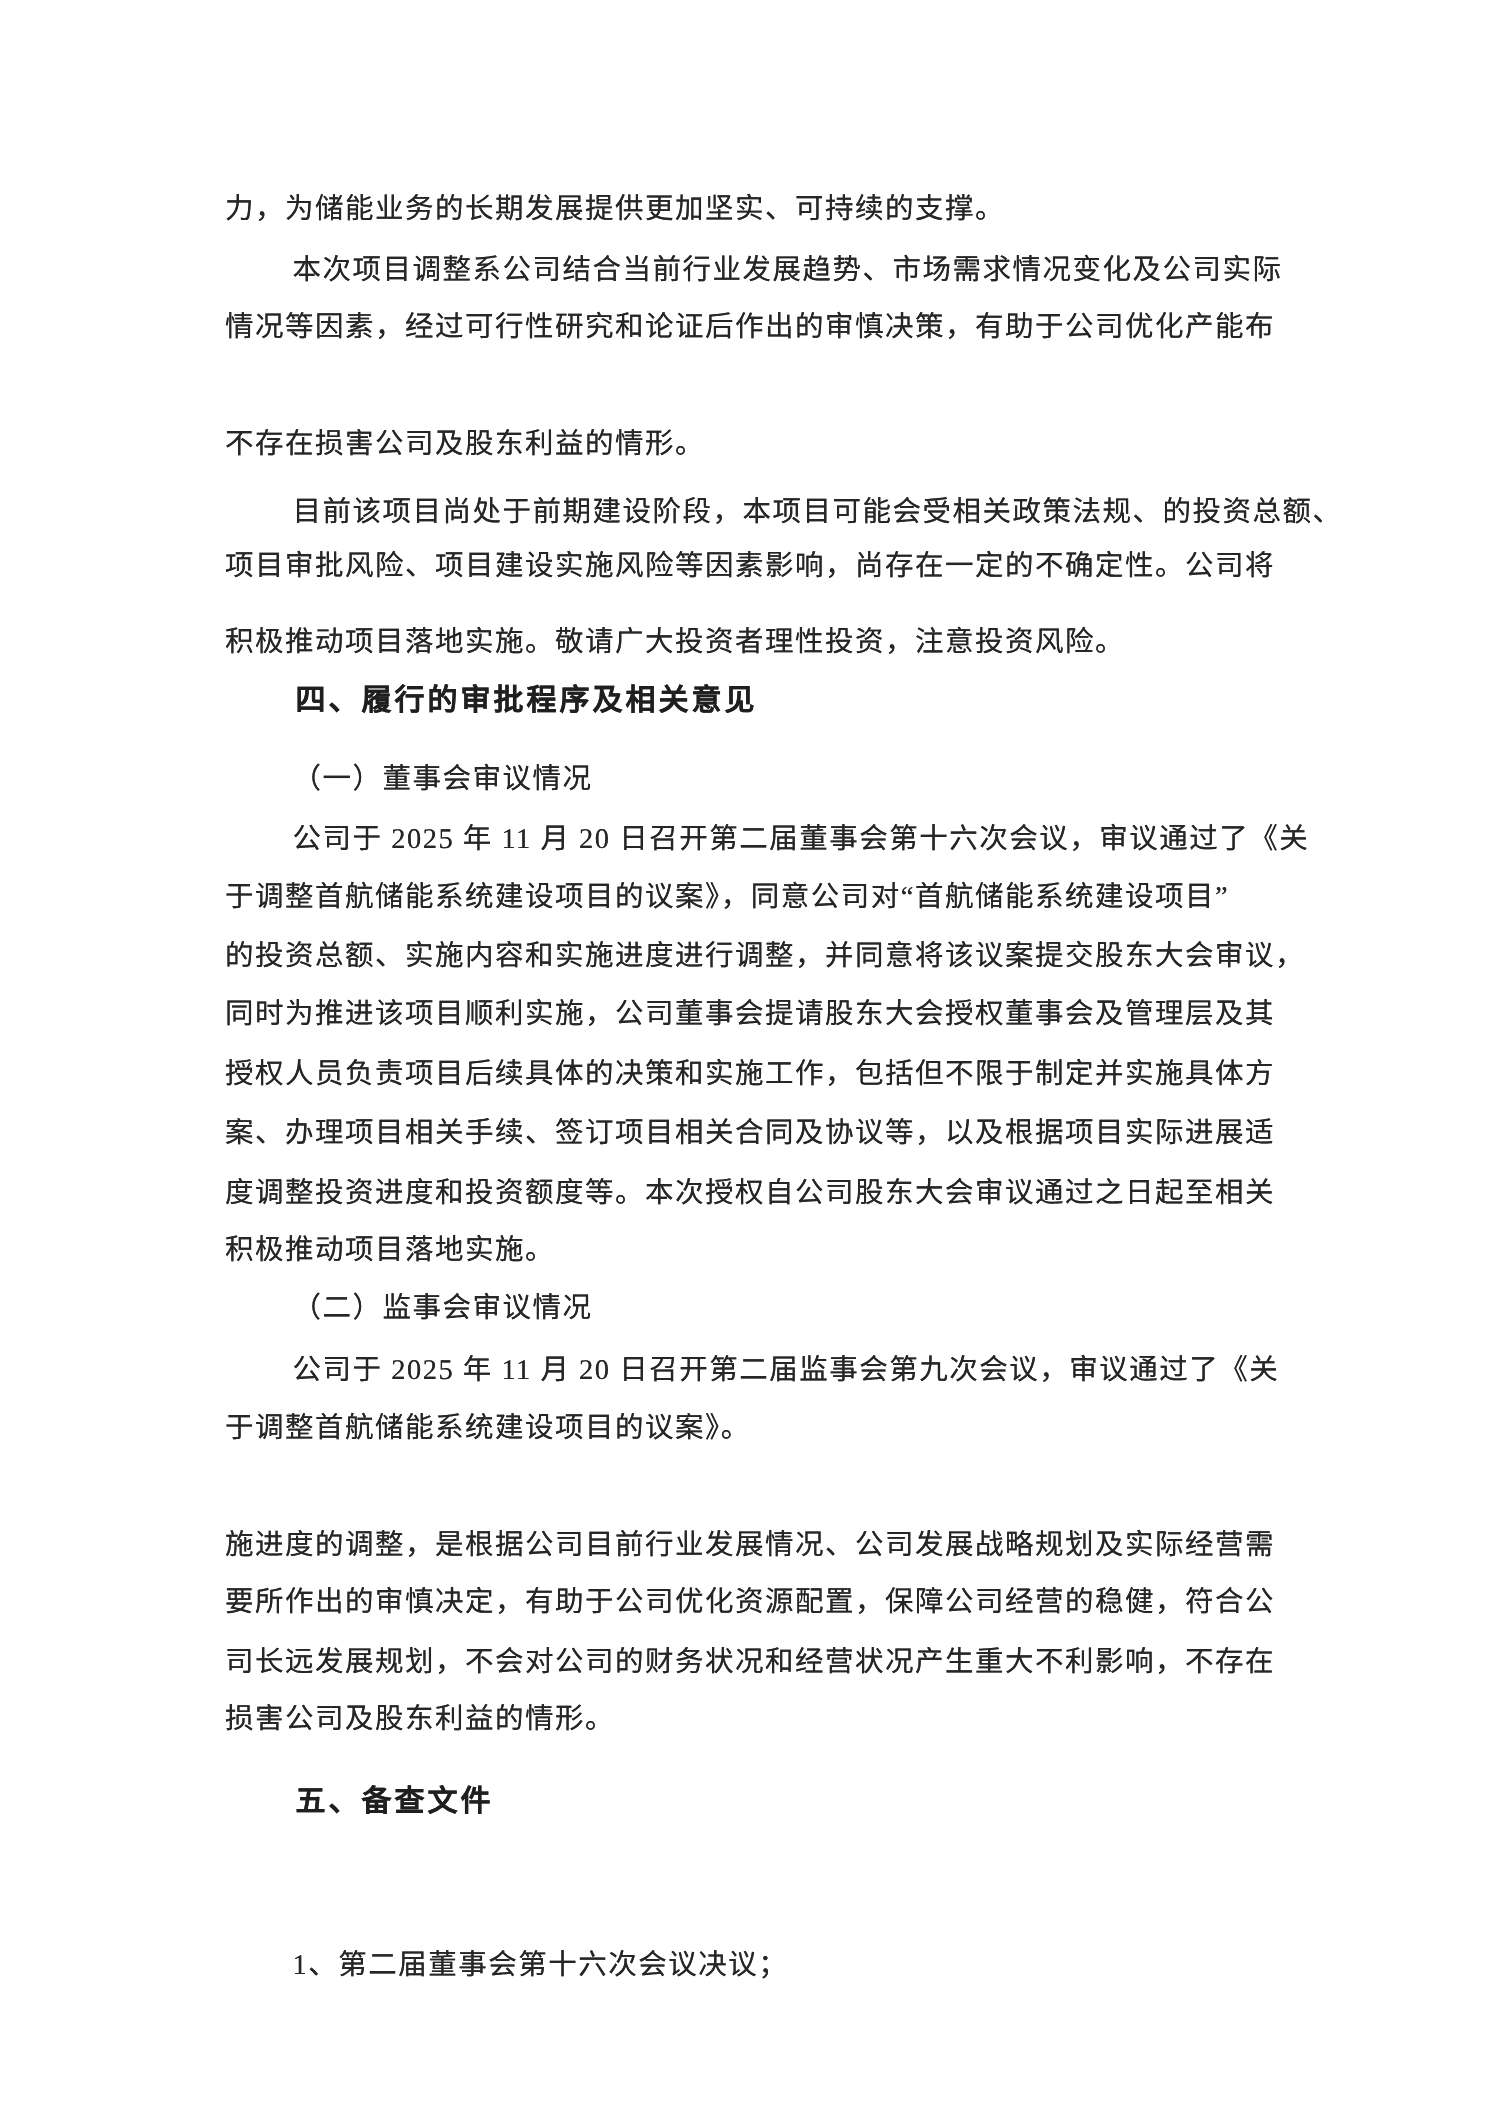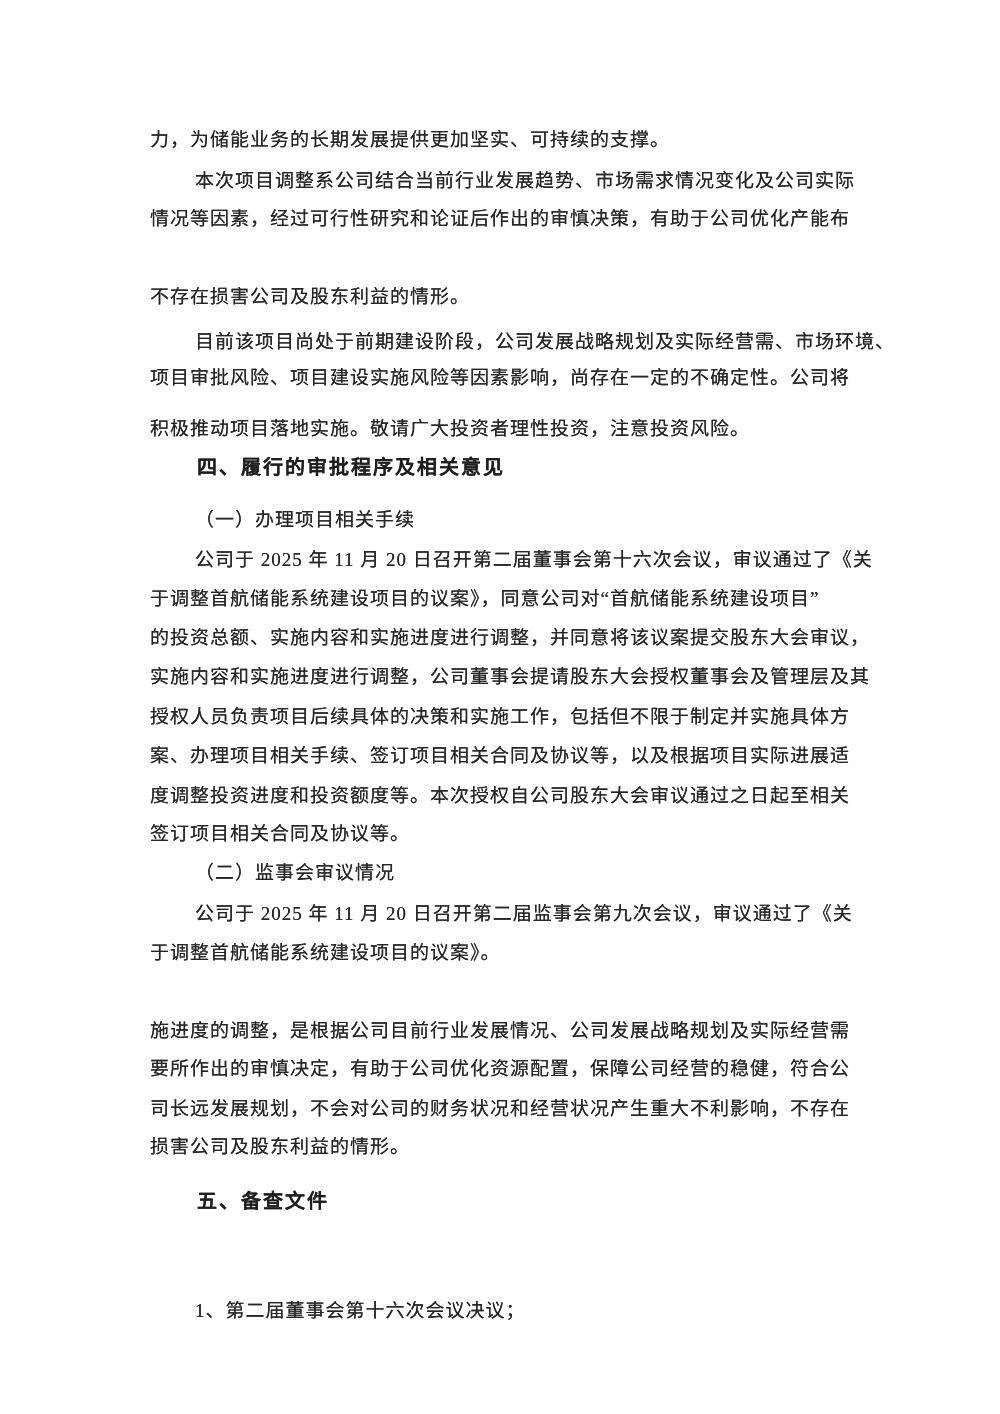--- a/index.html
+++ b/index.html
@@ -47,35 +47,35 @@
 </style>
 </head>
 <body>
 
 <div class="page">
 
   <div class="ln" style="top:125px">力，为储能业务的长期发展提供更加坚实、可持续的支撑。</div>
   <div class="ln" style="top:204px">情况等因素，经过可行性研究和论证后作出的审慎决策，有助于公司优化产能布</div>
   <div class="ln ind" style="top:166px">本次项目调整系公司结合当前行业发展趋势、市场需求情况变化及公司实际</div>
   <div class="ln" style="top:282px">不存在损害公司及股东利益的情形。</div>
-  <div class="ln ind" style="top:327px">目前该项目尚处于前期建设阶段，公司发展战略规划及实际经营需、市场环境、</div>
+  <div class="ln ind" style="top:327px">目前该项目尚处于前期建设阶段，本项目可能会受相关政策法规、的投资总额、</div>
   <div class="ln" style="top:363px">项目审批风险、项目建设实施风险等因素影响，尚存在一定的不确定性。公司将</div>
   <div class="ln" style="top:414px">积极推动项目落地实施。敬请广大投资者理性投资，注意投资风险。</div>
 
   <div class="hd" style="top:451px">四、履行的审批程序及相关意见</div>
 
-  <div class="ln ind" style="top:505px">（一）办理项目相关手续</div>
+  <div class="ln ind" style="top:505px">（一）董事会审议情况</div>
   <div class="ln ind" style="top:545px">公司于 2025 年 11 月 20 日召开第二届董事会第十六次会议，审议通过了《关</div>
   <div class="ln" style="top:584px">于调整首航储能系统建设项目的议案》，同意公司对“首航储能系统建设项目”</div>
   <div class="ln" style="top:623px">的投资总额、实施内容和实施进度进行调整，并同意将该议案提交股东大会审议，</div>
-  <div class="ln" style="top:662px">实施内容和实施进度进行调整，公司董事会提请股东大会授权董事会及管理层及其</div>
+  <div class="ln" style="top:662px">同时为推进该项目顺利实施，公司董事会提请股东大会授权董事会及管理层及其</div>
   <div class="ln" style="top:702px">授权人员负责项目后续具体的决策和实施工作，包括但不限于制定并实施具体方</div>
   <div class="ln" style="top:741px">案、办理项目相关手续、签订项目相关合同及协议等，以及根据项目实际进展适</div>
   <div class="ln" style="top:781px">度调整投资进度和投资额度等。本次授权自公司股东大会审议通过之日起至相关</div>
-  <div class="ln" style="top:819px">签订项目相关合同及协议等。</div>
+  <div class="ln" style="top:819px">积极推动项目落地实施。</div>
 
   <div class="ln ind" style="top:858px">（二）监事会审议情况</div>
   <div class="ln ind" style="top:899px">公司于 2025 年 11 月 20 日召开第二届监事会第九次会议，审议通过了《关</div>
   <div class="ln" style="top:938px">于调整首航储能系统建设项目的议案》。</div>
   <div class="ln" style="top:1016px">施进度的调整，是根据公司目前行业发展情况、公司发展战略规划及实际经营需</div>
   <div class="ln" style="top:1094px">司长远发展规划，不会对公司的财务状况和经营状况产生重大不利影响，不存在</div>
   <div class="ln" style="top:1054px">要所作出的审慎决定，有助于公司优化资源配置，保障公司经营的稳健，符合公</div>
   <div class="ln" style="top:1132px">损害公司及股东利益的情形。</div>
 
   <div class="hd" style="top:1185px">五、备查文件</div>

